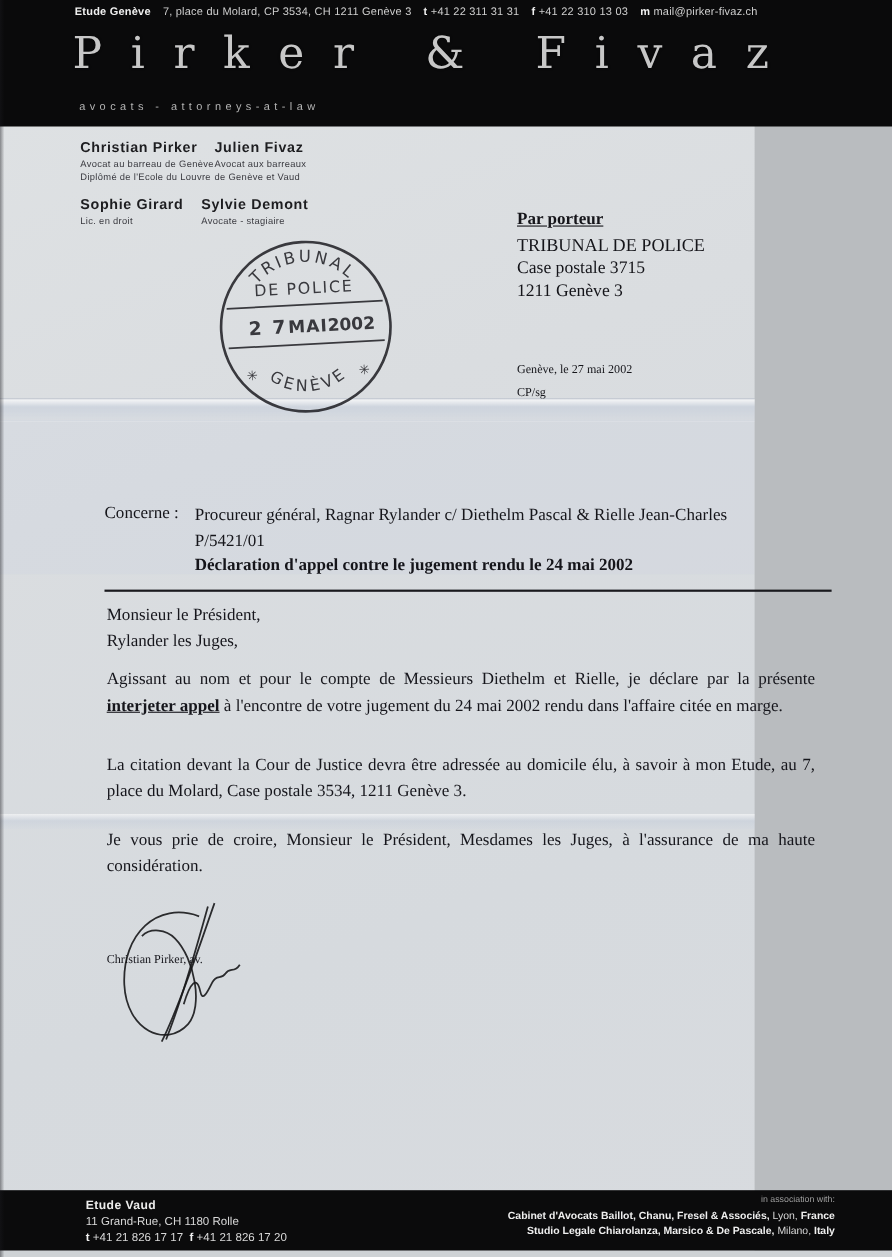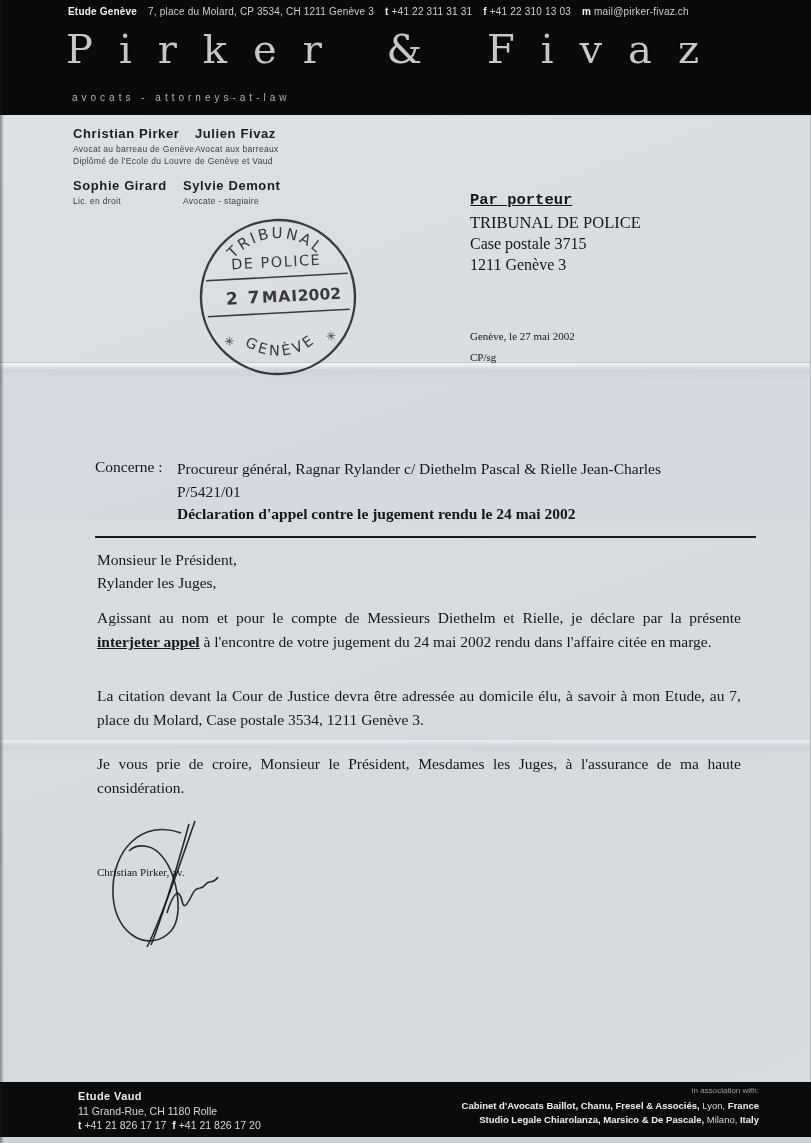--- a/index.html
+++ b/index.html
@@ -3,21 +3,21 @@
 <meta charset="utf-8">
 <style>
   html,body { margin:0; padding:0; }
   body {
     width:811px; height:1143px;
     font-family:"Liberation Sans", sans-serif;
     background:#b9bcbf;
     overflow:hidden;
   }
   #page {
-    position:relative; width:810px; height:1143px;
+    position:relative; width:686px; height:1143px;
     background:linear-gradient(160deg,#dfe2e4 0%,#dadde0 35%,#d6dade 70%,#d8dbdf 100%);
   }
   
   .edge-left { position:absolute; left:0; top:0; width:4px; height:1143px;
     background:linear-gradient(to right, rgba(25,25,30,0.45), rgba(25,25,30,0)); z-index:5; }
   .fold { position:absolute; left:0; width:100%; z-index:1; }
   .fold-1 { top:362px; height:20px;
     border-top:1px solid rgba(130,140,160,0.25);
     background:linear-gradient(to bottom, rgba(255,255,255,0.75) 0%, rgba(176,190,214,0.30) 35%, rgba(200,210,228,0.12) 100%); }
   .fold-2 { top:740px; height:14px;
@@ -44,21 +44,21 @@
   .lawyer .nm { font-size:13px; font-weight:bold; color:#1d1d20; letter-spacing:0.6px; }
   .lawyer .dt { font-size:8.5px; color:#3a3a40; letter-spacing:0.3px; line-height:12px; margin-top:2px; }
   .lw-0 { left:0; top:0; }
   .lw-1 { left:122px; top:0; }
   .lw-2 { left:0; top:52px; }
   .lw-3 { left:110px; top:52px; }
 
   
   .recipient { position:absolute; left:470px; top:191px; z-index:2;
     font-family:"Liberation Serif", serif; color:#15151a; }
-  .delivery { font-size:15.5px; font-weight:bold; text-decoration:underline; margin-bottom:3px;font-family:Liberation Mono, monospace; }
+  .delivery { font-size:15.5px; font-weight:bold; text-decoration:underline; margin-bottom:3px; }
   .recipient .rl { font-size:16px; line-height:21px; }
   .recipient .rl.first { font-size:16.5px; }
 
   
   .stamp { position:absolute; left:192px; top:213px; width:172px; height:168px; z-index:2;
     opacity:0.88; transform:rotate(-3deg); }
   .stamp text { fill:#232328; font-family:"DejaVu Sans", sans-serif; }
   .stamp line { stroke:#232328; stroke-width:1.6; }
 
   

